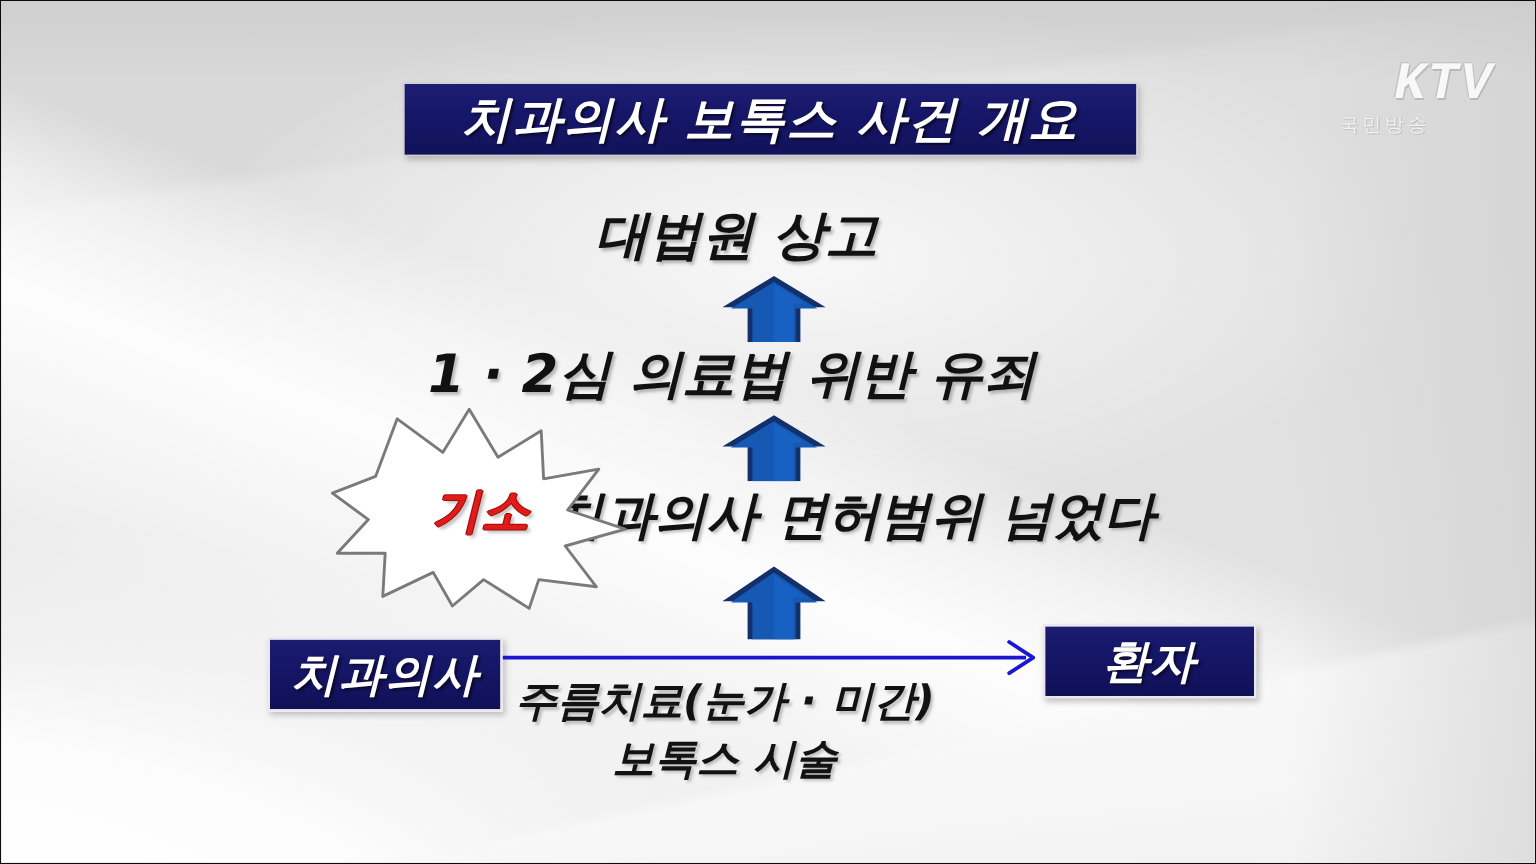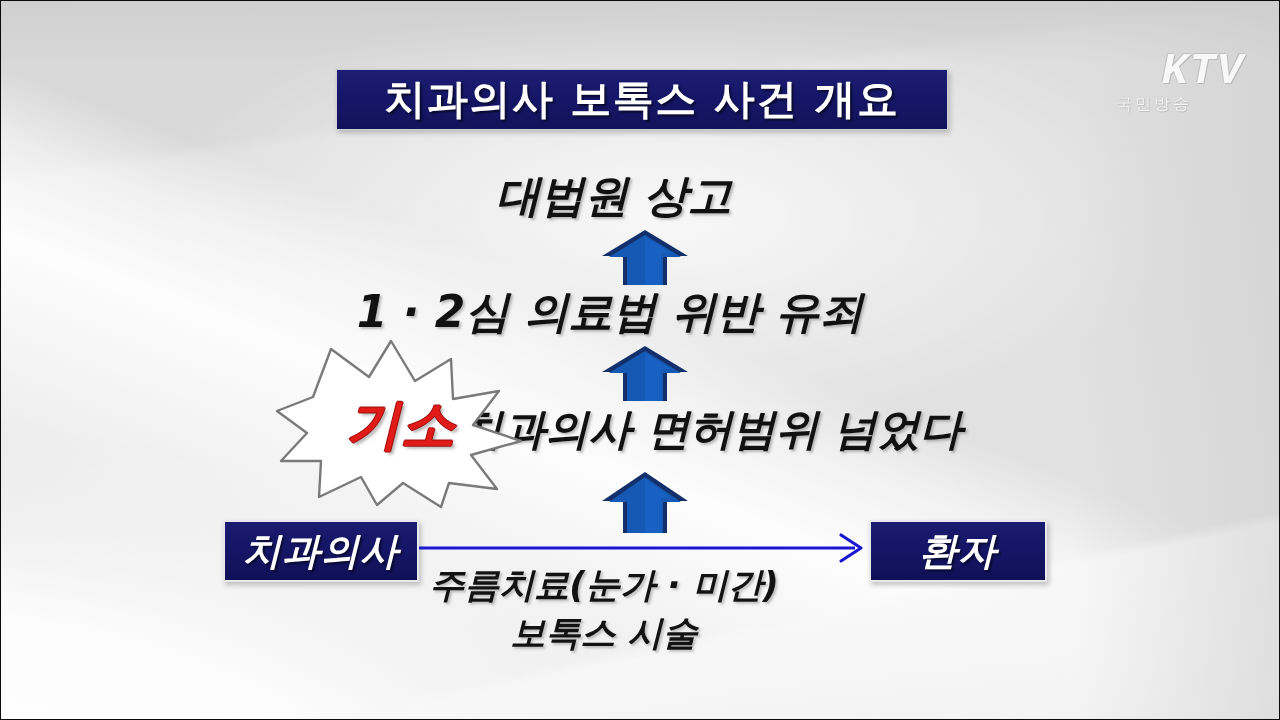--- a/index.html
+++ b/index.html
@@ -105,20 +105,21 @@
     box-shadow: 2px 3px 5px rgba(90,90,90,0.33);
     display: flex;
     align-items: center;
     justify-content: center;
     box-sizing: border-box;
   }
   .title-text {
     color: #ffffff;
     font-size: 41px;
     font-weight: 700;
+    font-style: italic;
     letter-spacing: 1.5px;
     white-space: nowrap;
     text-shadow: 2px 2px 2px rgba(0,0,0,0.55);
   }
 
   
   .step-text {
     position: absolute;
     color: #111111;
     font-weight: 700;
@@ -149,21 +150,21 @@
   }
   .entity-label {
     color: #ffffff;
     font-size: 38px;
     font-weight: 700;
     font-style: italic;
     letter-spacing: 1px;
     white-space: nowrap;
     text-shadow: 2px 2px 2px rgba(0,0,0,0.5);
   }
-  #box-dentist { left: 222px; top: 519px; width: 196px; height: 62px; }
+  #box-dentist { left: 222px; top: 530px; width: 196px; height: 62px; }
   #box-patient { left: 868px; top: 519px; width: 178px; height: 62px; text-align: right; }
 
   
   .h-arrow { position: absolute; left: 416px; top: 528px; width: 452px; height: 36px; }
 
   
   .caption {
     position: absolute;
     left: 0;
     top: 560px;
@@ -187,21 +188,21 @@
     top: 336px;
     width: 252px;
     height: 172px;
     display: flex;
     align-items: center;
     justify-content: center;
     pointer-events: none;
   }
   .burst-label span {
     color: #e01b18;
-    font-size: 54px;
+    font-size: 40px;
     font-weight: 700;
     font-style: italic;
     letter-spacing: 1px;
     white-space: nowrap;
     transform: translate(2px, 2px);
     text-shadow:
       1px 0 0 #9c0f0d, -1px 0 0 #9c0f0d, 0 1px 0 #9c0f0d, 0 -1px 0 #9c0f0d,
       3px 3px 3px rgba(90,90,90,0.42);
   }
 </style>

